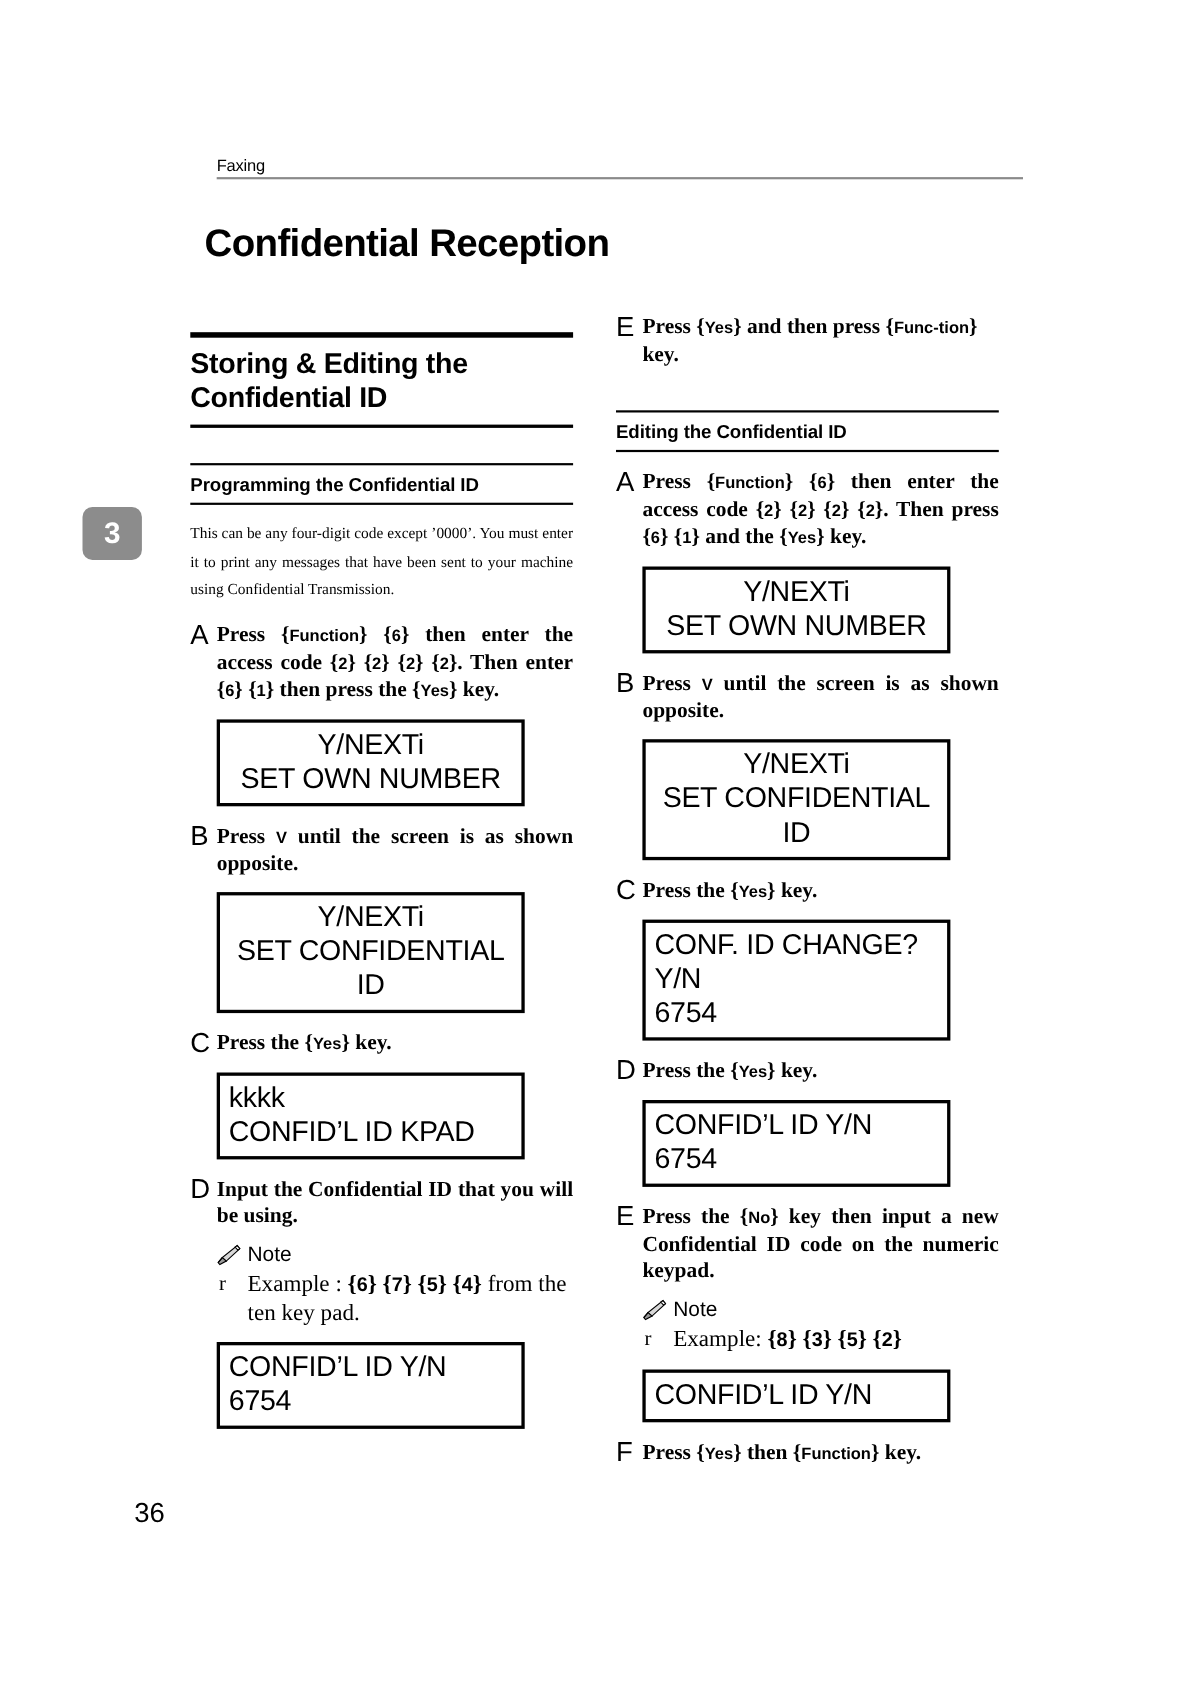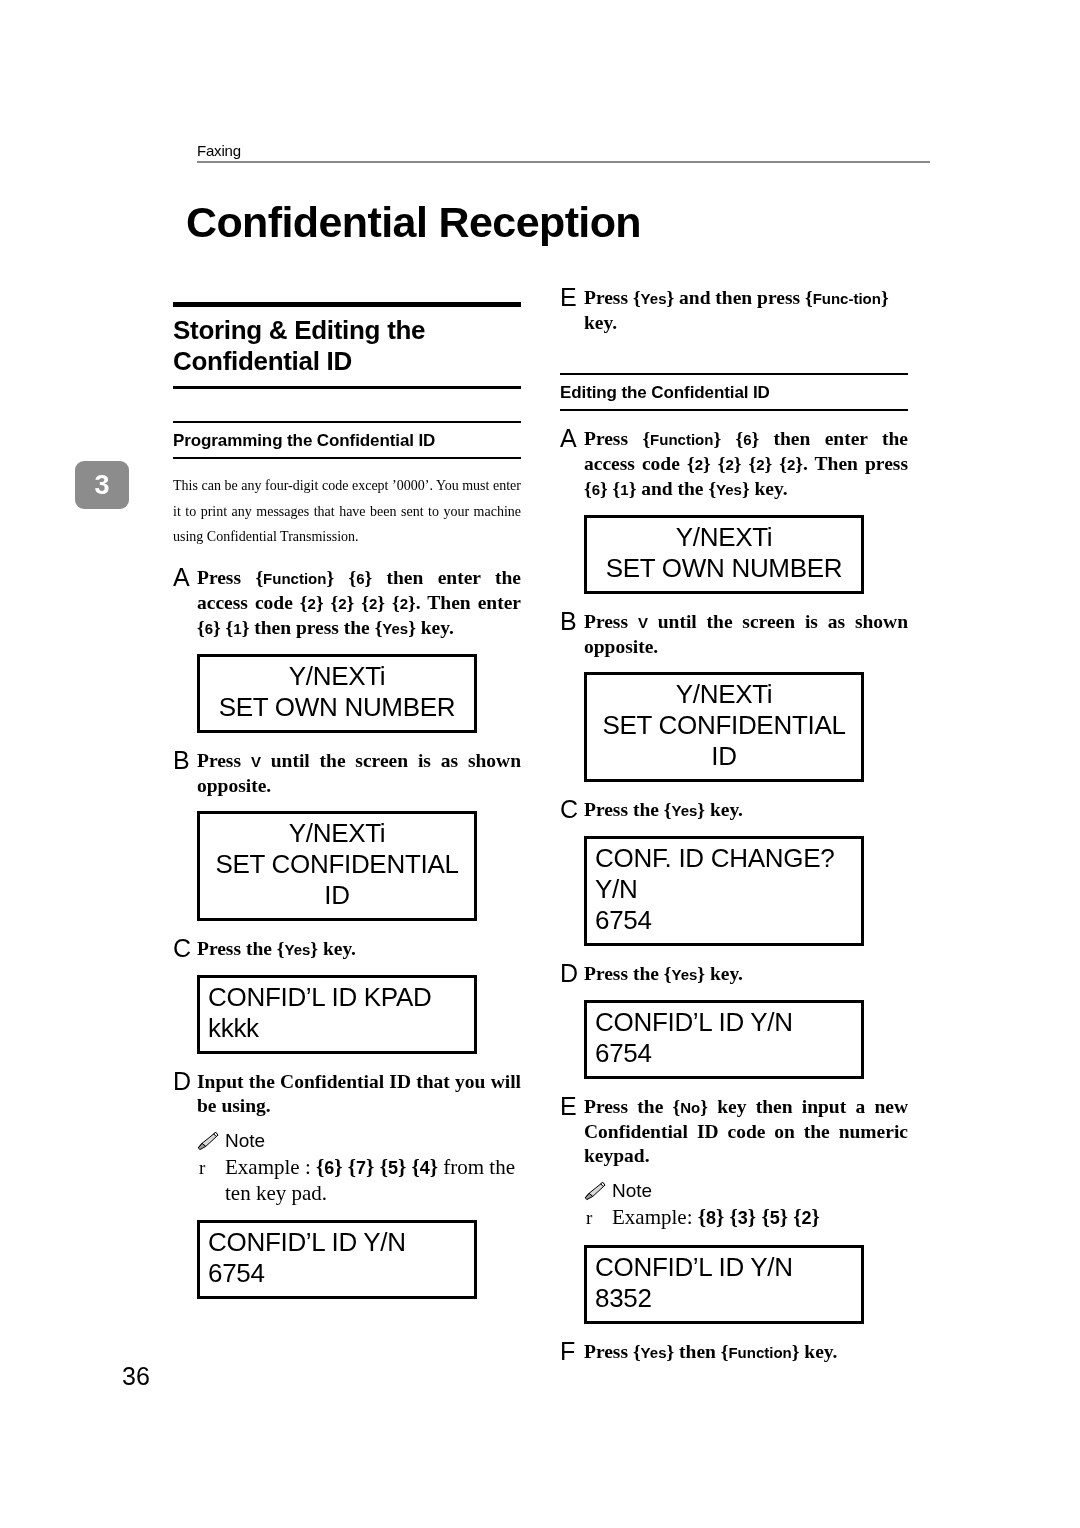--- a/index.html
+++ b/index.html
@@ -62,21 +62,21 @@
     line-height: 1;
   }
 
   
   .doc-title {
     position: absolute;
     left: 186px;
     top: 198px;
     font-family: "Liberation Sans", sans-serif;
     font-weight: bold;
-    font-size: 43px;
+    font-size: 35px;
     letter-spacing: -0.6px;
     line-height: 48px;
   }
 
   
   .col {
     position: absolute;
     top: 286px;
     width: 348px;
   }
@@ -274,22 +274,22 @@
       <div class="lcd-line-center">Y/NEXTi</div>
       <div class="lcd-line-center">SET CONFIDENTIAL ID</div>
     </div>
 
     <div class="step">
       <div class="step-letter">C</div>
       <div class="step-text nojustify"><span>Press the </span><span class="brace">{</span><span class="key">Yes</span><span class="brace">} </span><span>key.</span></div>
     </div>
 
     <div class="lcd">
+      <div class="lcd-line-left">kkkk</div>
       <div class="lcd-line-left">CONFID’L ID     KPAD</div>
-      <div class="lcd-line-left">kkkk</div>
     </div>
 
     <div class="step">
       <div class="step-letter">D</div>
       <div class="step-text"><span>Input  the  Confidential  ID  that you will be using.</span></div>
     </div>
 
     <div class="note-block">
       <div class="note-head">
         <svg class="pencil-icon" viewBox="0 0 24 22">
@@ -384,21 +384,20 @@
         <span>Note</span>
       </div>
       <div class="note-item">
         <span class="note-bullet">r</span>
         <span class="note-text"><span>Example: </span><span class="brace">{</span><span class="key">8</span><span class="brace">} </span><span class="brace">{</span><span class="key">3</span><span class="brace">} </span><span class="brace">{</span><span class="key">5</span><span class="brace">} </span><span class="brace">{</span><span class="key">2</span><span class="brace">}</span></span>
       </div>
     </div>
 
     <div class="lcd">
       <div class="lcd-line-left">CONFID’L ID     Y/N</div>
-      <div class="lcd-line-left">8352</div>
     </div>
 
     <div class="step">
       <div class="step-letter">F</div>
       <div class="step-text nojustify"><span>Press </span><span class="brace">{</span><span class="key">Yes</span><span class="brace">} </span><span>then </span><span class="brace">{</span><span class="key">Function</span><span class="brace">} </span><span>key.</span></div>
     </div>
 
   </div>
 
   <div class="page-number">36</div>

